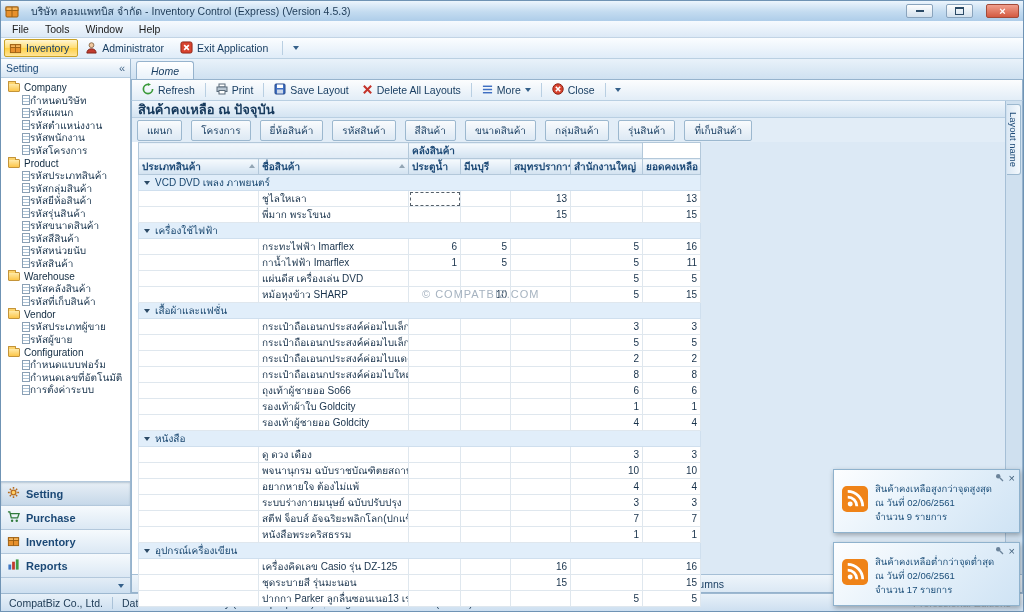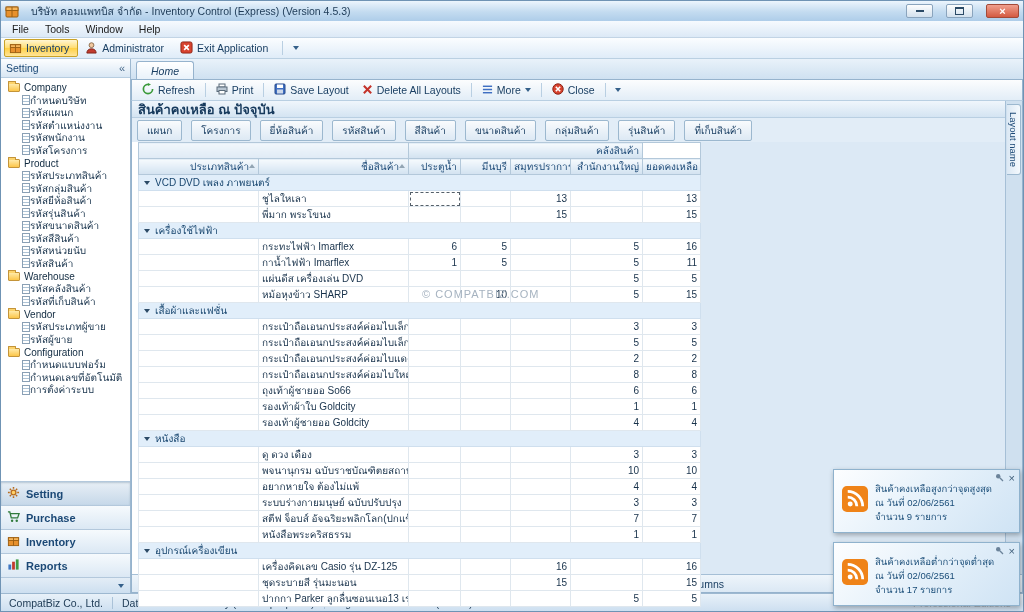--- a/index.html
+++ b/index.html
@@ -54,21 +54,21 @@
   .filter-row{height:24px;display:flex;align-items:center;gap:9px;padding:0 5px;flex:0 0 auto;}
   .filter-btn{padding:2px 9px;background:linear-gradient(#f9fbfd,#dde9f4);border:1px solid #9cb8cf;border-radius:2px;font-size:10px;color:#1a3f63;font-family:inherit;}
   .grid-zone{flex:1;display:flex;min-height:0;padding-left:6px;background:#fff;}
   .grid-panel{width:562px;background:#fff;position:relative;flex:0 0 auto;}
   .grid-filler{flex:1;background:#dce9f5;border-left:1px solid #c3d5e5;}
   .layout-strip{width:17px;background:#cfe0ef;border-left:1px solid #a5bfd6;display:flex;flex-direction:column;align-items:center;padding-top:3px;flex:0 0 auto;}
   .layout-tab{writing-mode:vertical-rl;font-size:9.5px;color:#1c4976;background:linear-gradient(to left,#f4f9fd,#dbe8f4);border:1px solid #9cb8cf;border-left:none;border-radius:0 3px 3px 0;padding:7px 1px;}
 
   
   table.grid{border-collapse:collapse;table-layout:fixed;width:562px;font-size:10px;}
-  .grid th{background:linear-gradient(#f6fafd,#e2edf7 55%,#d2e2f0);border:1px solid #b3c8da;font-weight:normal;color:#1c4976;padding:0 3px;height:15px;text-align:right;overflow:hidden;white-space:nowrap;margin-left:43px;}
+  .grid th{background:linear-gradient(#f6fafd,#e2edf7 55%,#d2e2f0);border:1px solid #b3c8da;font-weight:bold;color:#1c4976;padding:0 3px;height:15px;text-align:left;overflow:hidden;white-space:nowrap;margin-left:43px;}
   .grid th.band-blank{background:linear-gradient(#f1f7fc,#dfeaf5);}
   .grid th.band-empty{background:#fff;}
   .grid td{border:1px solid #dfe7ee;border-top:none;padding:0 3px;height:13px;overflow:hidden;white-space:nowrap;background:#fff;color:#17314a;}
   .grid tr.group td{background:#e1eefa;color:#17456e;border-color:#cfdfee;}
   .grid td.num{text-align:right;}
   .grid td.focus{outline:1px dashed #55606a;outline-offset:-2px;}
   .sort-up{display:inline-block;width:0;height:0;border-left:3.5px solid transparent;border-right:3.5px solid transparent;border-bottom:4.5px solid #93a5b4;float:right;margin-top:5px;}
   .grp-arrow{display:inline-block;width:0;height:0;border-left:3.5px solid transparent;border-right:3.5px solid transparent;border-top:4.5px solid #2b4a66;margin:0 5px 1px 2px;}
   .watermark{position:absolute;left:284px;top:146px;color:#a6b3c0;font-size:11px;letter-spacing:1px;white-space:nowrap;}
 

